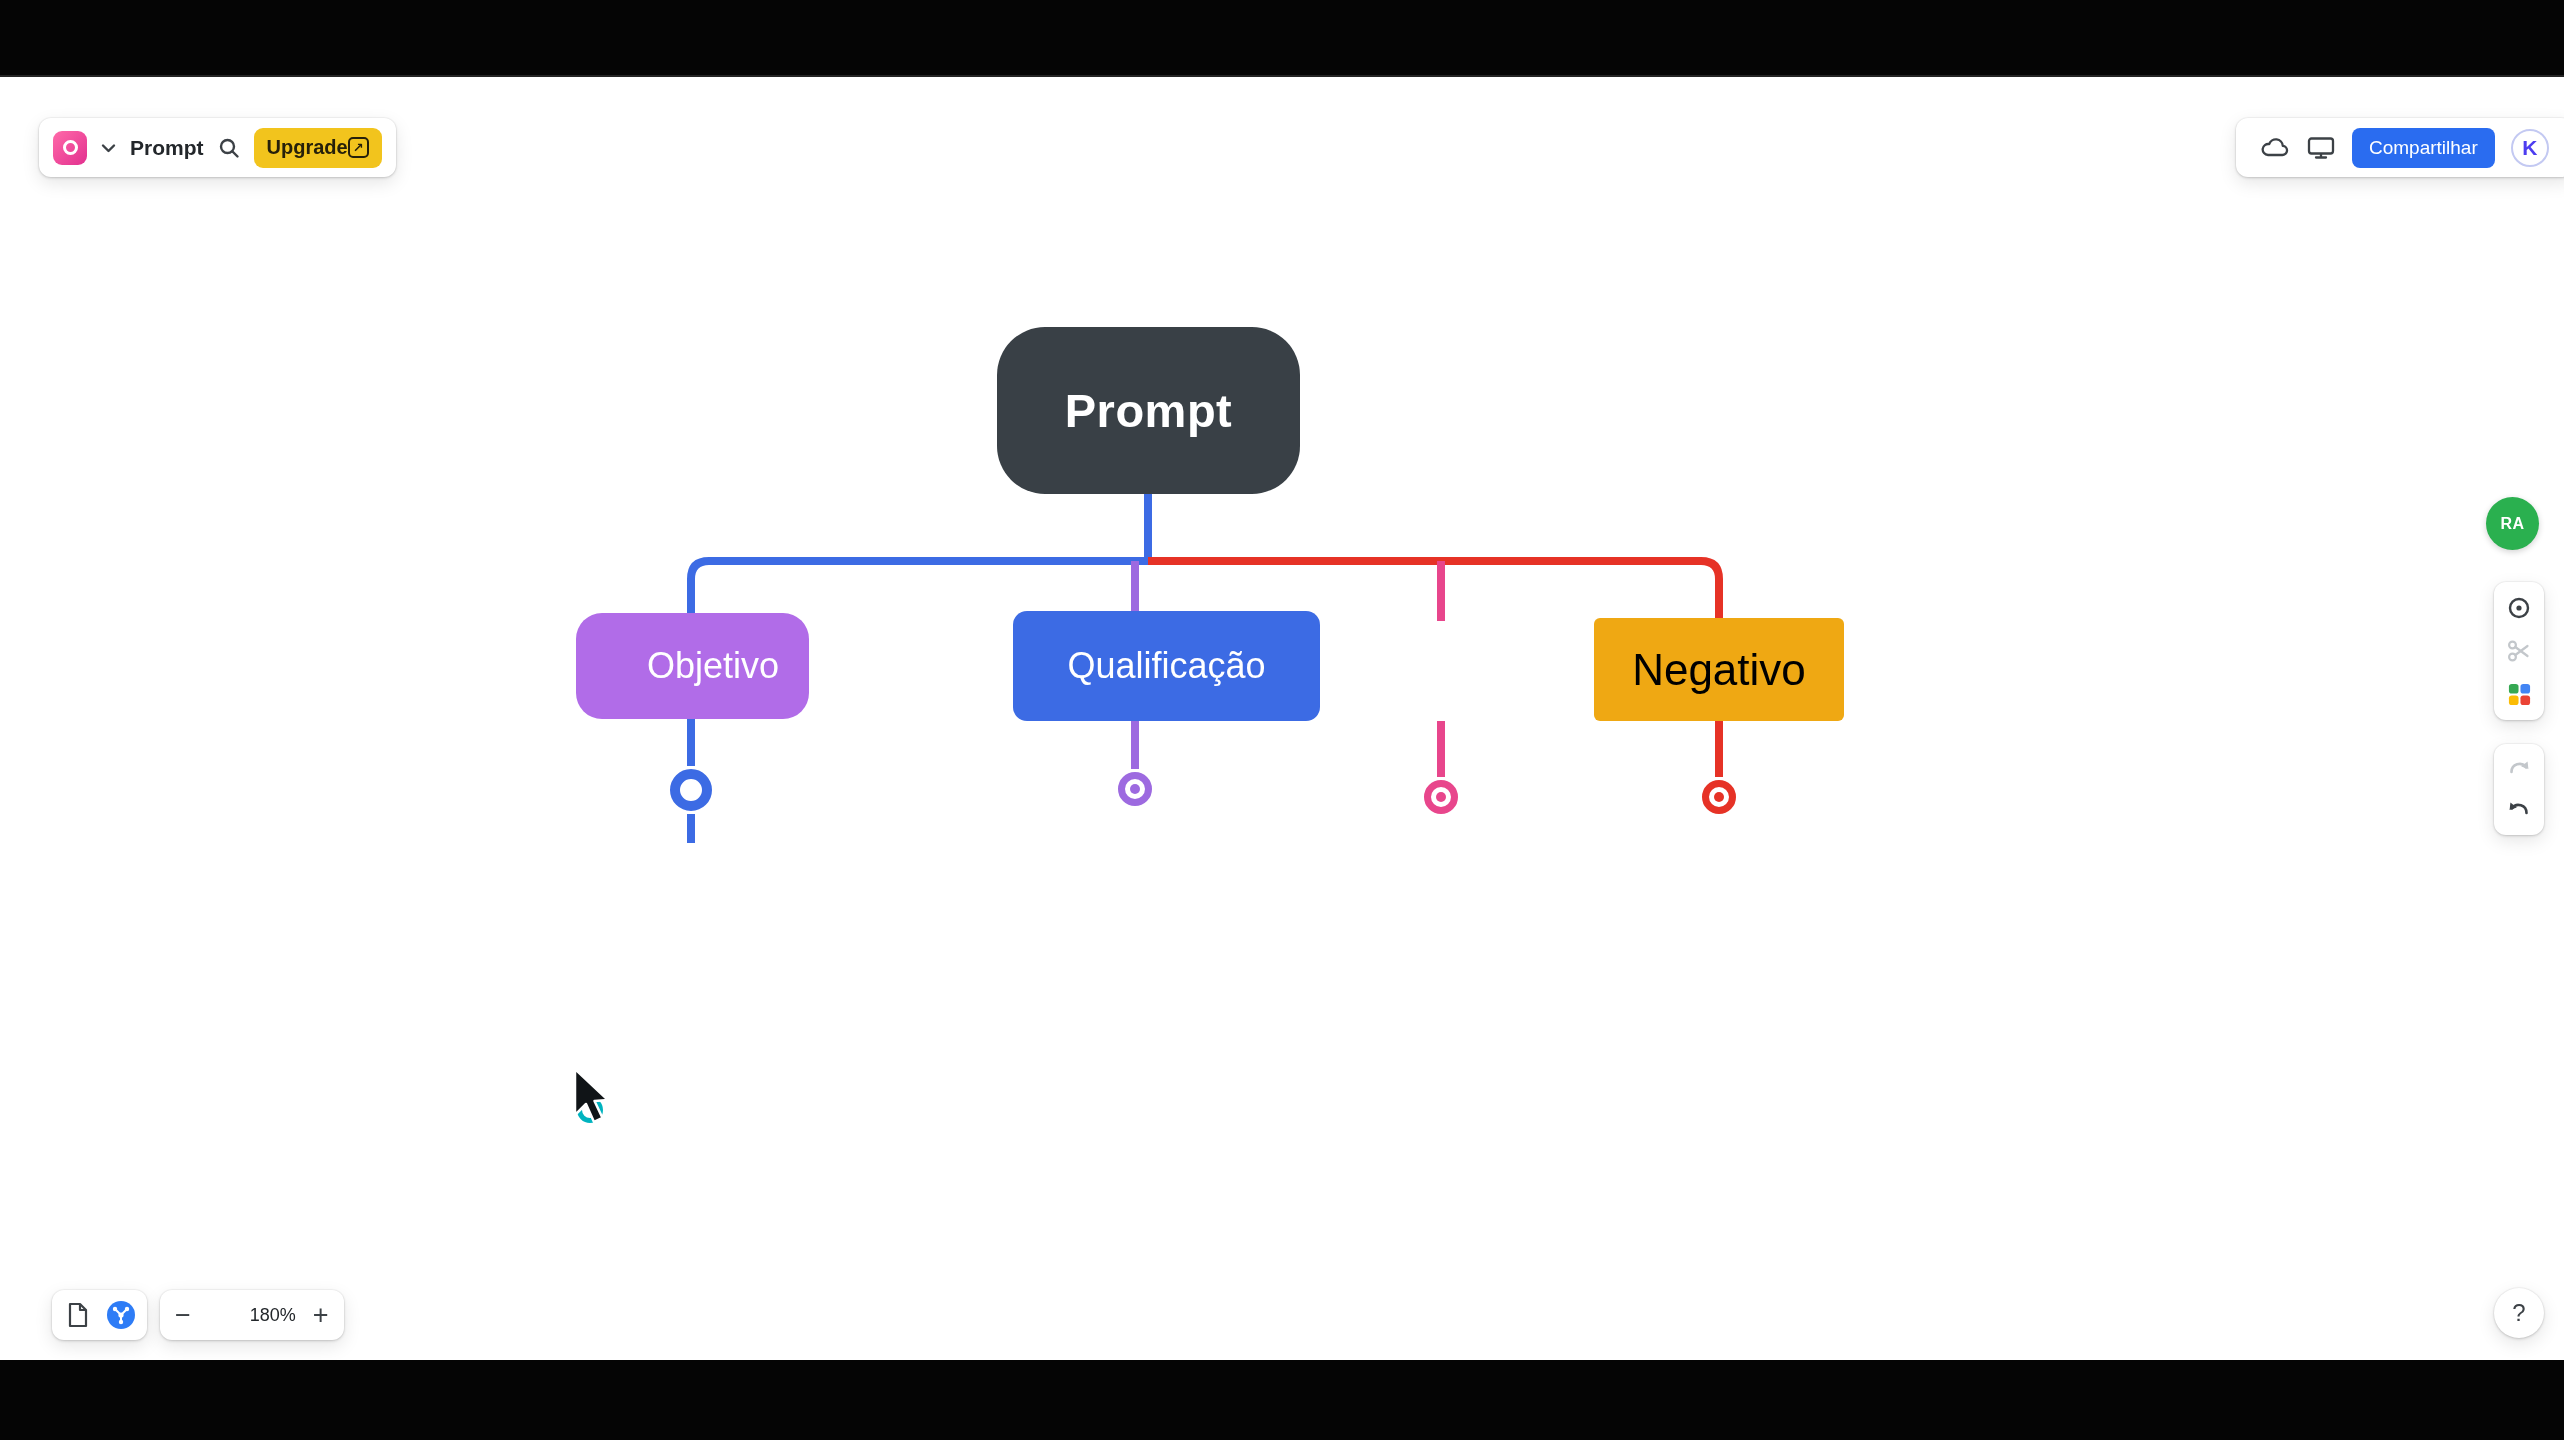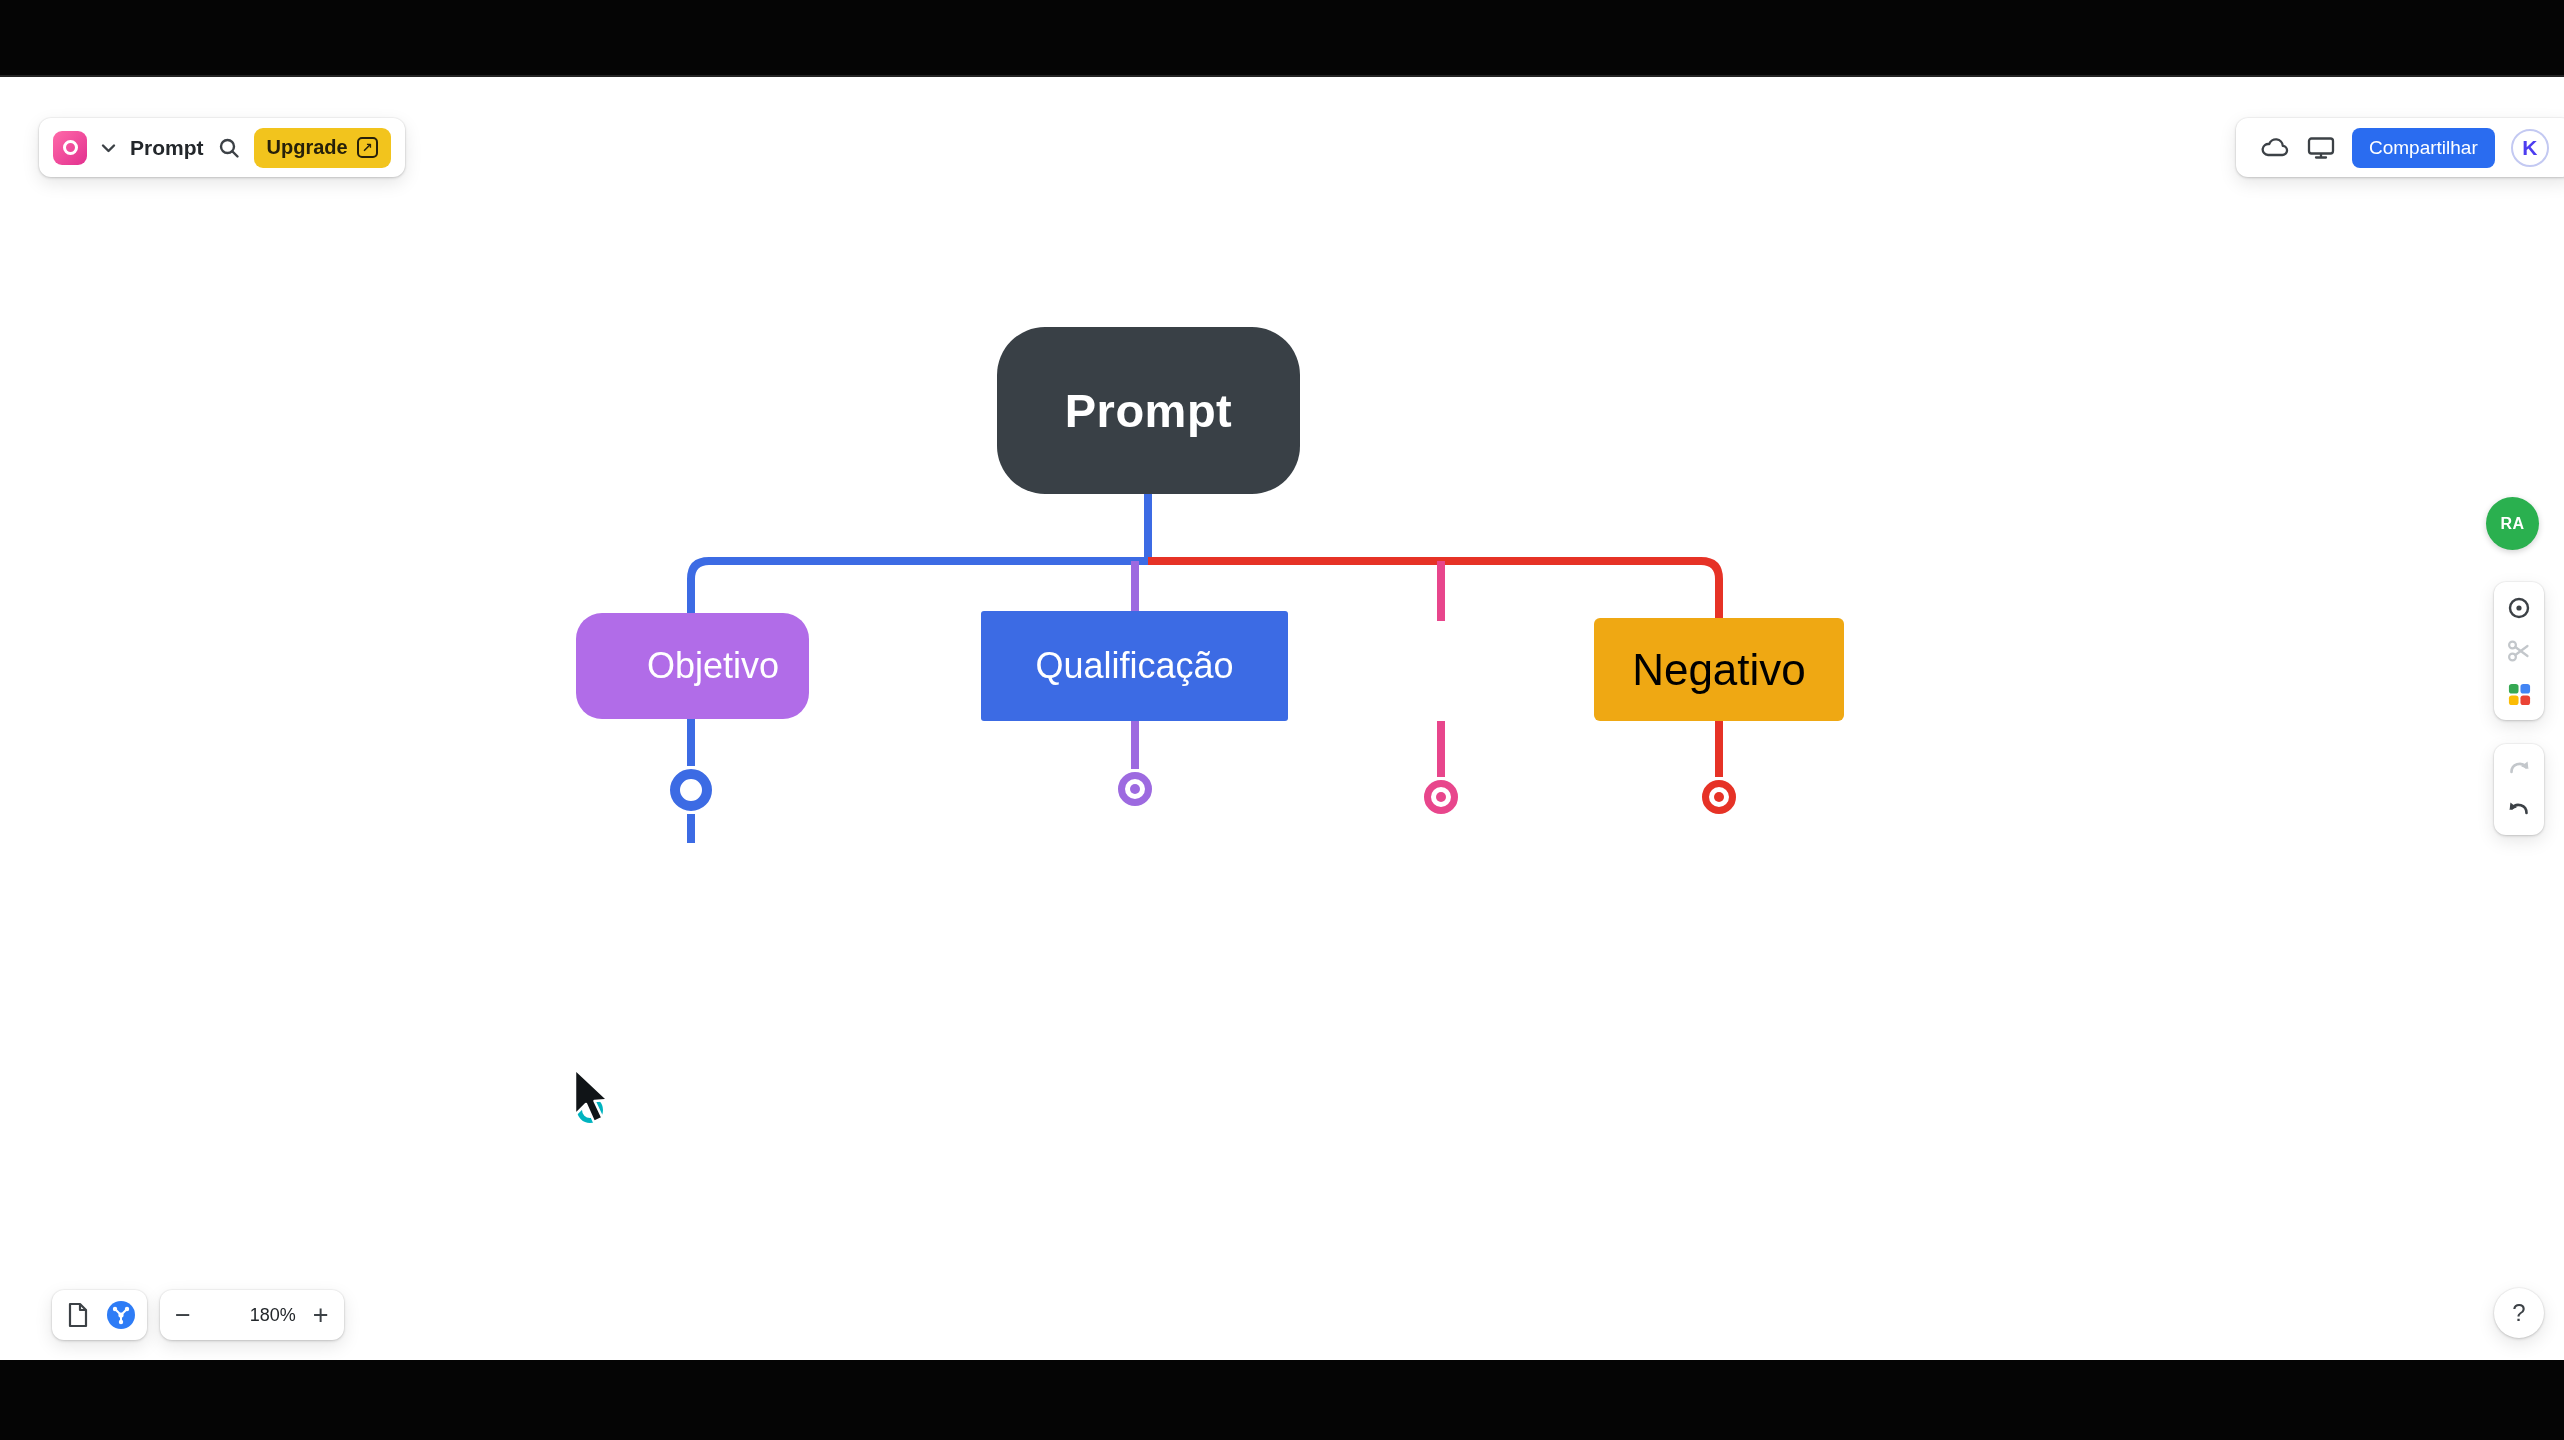--- a/index.html
+++ b/index.html
@@ -13,21 +13,21 @@
   
   .card { position:absolute; background:#fff; border-radius:12px;
           box-shadow:0 1px 3px rgba(0,0,0,.16), 0 6px 18px rgba(0,0,0,.10), 0 0 0 1px rgba(0,0,0,.03);
           display:flex; align-items:center; z-index:30; }
 
   .topbar-left { left:39px; top:118px; height:59px; padding:0 14px; gap:13px; }
   .app-logo { width:34px; height:34px; border-radius:9px; background:linear-gradient(135deg,#ff6aa9,#e2308f);
               display:flex; align-items:center; justify-content:center; cursor:pointer; }
   .app-logo-ring { width:15px; height:15px; border:3.5px solid #fff; border-radius:50%; }
   .doc-title { font-size:21px; font-weight:bold; color:#23272b; }
-  .upgrade { display:flex; align-items:center; gap:9px; height:40px; padding:0 13px; border:none;
+  .upgrade { display:flex; align-items:center; height:40px; padding:0 13px; border:none;
              background:#f2c41d; border-radius:9px; font-family:inherit; font-size:20px; font-weight:bold; color:#26200a; cursor:pointer; }
   .up-arrow { display:flex; align-items:center; justify-content:center; width:21px; height:21px;
               border:2.5px solid #26200a; border-radius:5px; font-size:13px; font-weight:bold; }
 
   .topbar-right { left:2236px; top:118px; height:59px; padding:0 24px; gap:16px; }
   .share-btn { height:40px; padding:0 17px; border:none; background:#2a6cf0; color:#fff; border-radius:8px;
                font-family:inherit; font-size:19px; display:flex; align-items:center; cursor:pointer; }
   .avatar { width:38px; height:38px; border-radius:50%; border:2.5px solid #c3c9f2; background:#fff;
             color:#4d3df0; font-size:21px; font-weight:bold; display:flex; align-items:center; justify-content:center; cursor:pointer; }
 
@@ -47,21 +47,21 @@
   .zoom-card { left:160px; top:1290px; height:50px; padding:0 15px; gap:17px; }
   .zoom-btn { font-size:27px; color:#3c4146; line-height:1; cursor:pointer; background:none; border:none; font-family:inherit; }
   .zoom-level { font-size:18px; color:#23272b;margin-left:42px; }
 
   
   .connectors { position:absolute; left:0; top:0; z-index:5; }
   .node { position:absolute; display:flex; align-items:center; justify-content:center; z-index:10; cursor:pointer; }
   .node-root { left:997px; top:327px; width:303px; height:167px; border-radius:48px; background:#394046;
                color:#fff; font-size:47px; font-weight:bold; letter-spacing:.5px; }
   .node-objetivo { left:576px; top:613px; width:233px; height:106px; border-radius:26px; background:#b16ce8; color:#fff; font-size:36px;padding-left:41px; }
-  .node-qualificacao { left:981px; top:611px; width:307px; height:110px; border-radius:3px; background:#3c6be4; color:#fff; font-size:36px; }
+  .node-qualificacao { left:1013px; top:611px; width:307px; height:110px; border-radius:14px; background:#3c6be4; color:#fff; font-size:36px; }
   .node-diretriz { left:1341px; top:618px; width:204px; height:105px; border-radius:26px; background:#e63226; color:#fff; font-size:36px; }
   .node-negativo { left:1594px; top:618px; width:250px; height:103px; border-radius:6px; background:#efa813; color:#000000; font-size:44px; }
 
   .note { position:absolute; left:482px; top:866px; width:540px; z-index:10;
           font-size:38px; line-height:58px; color:#5d6166; white-space:pre-line; cursor:text; }
 
   .cursor-wrap { position:absolute; left:570px; top:1065px; z-index:50; pointer-events:none; }
 </style>
 </head>
 <body>

